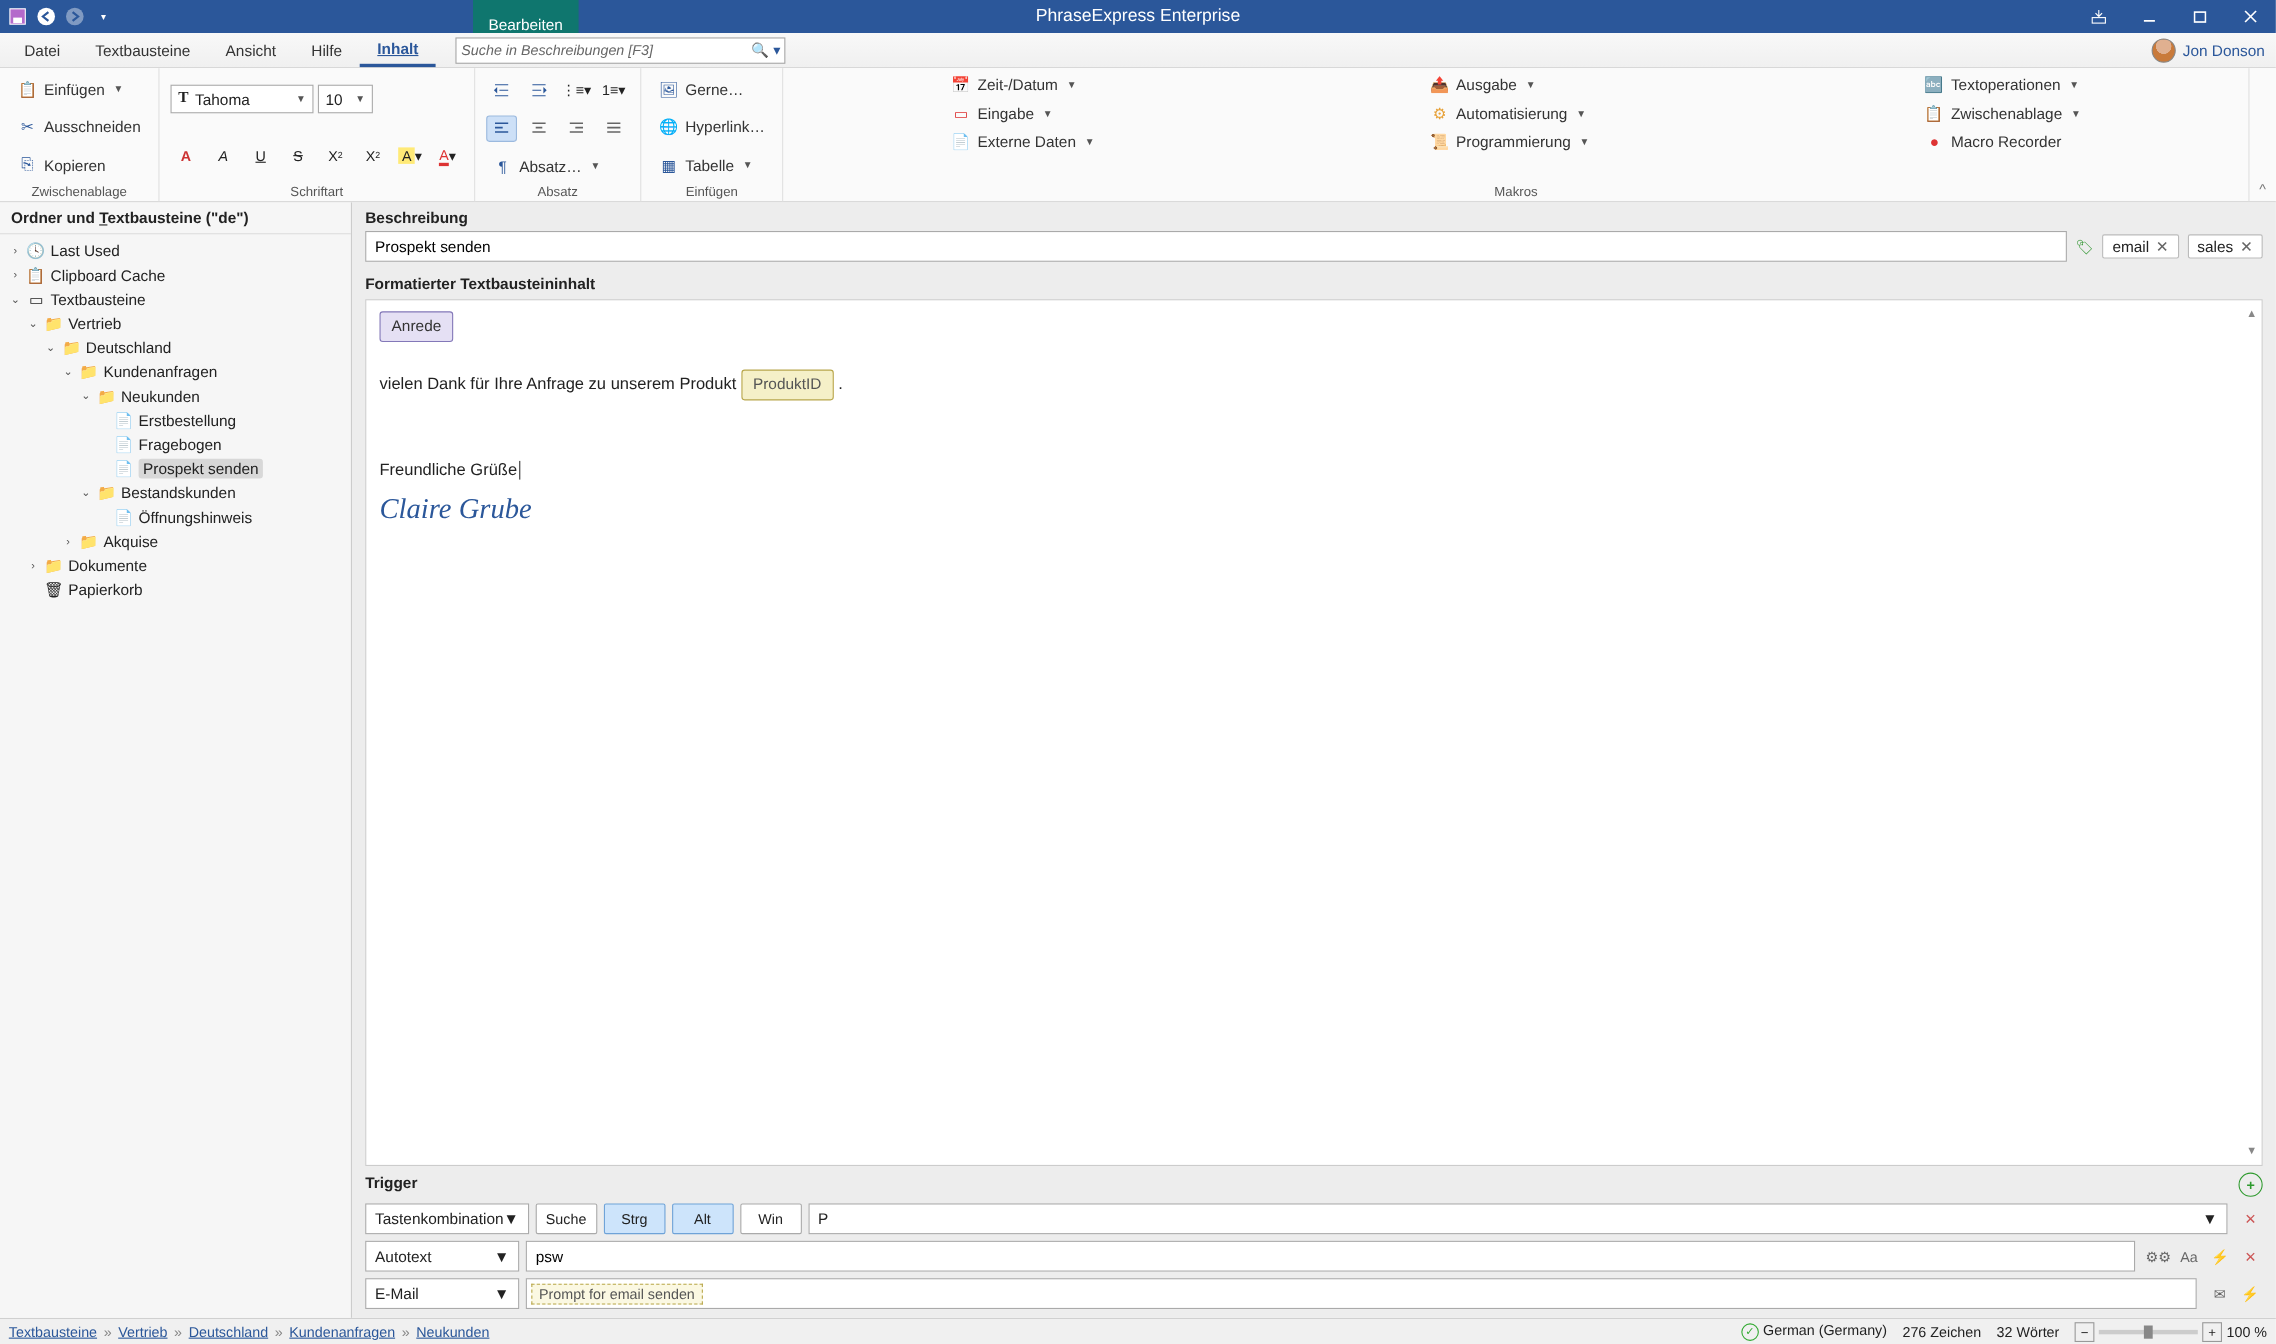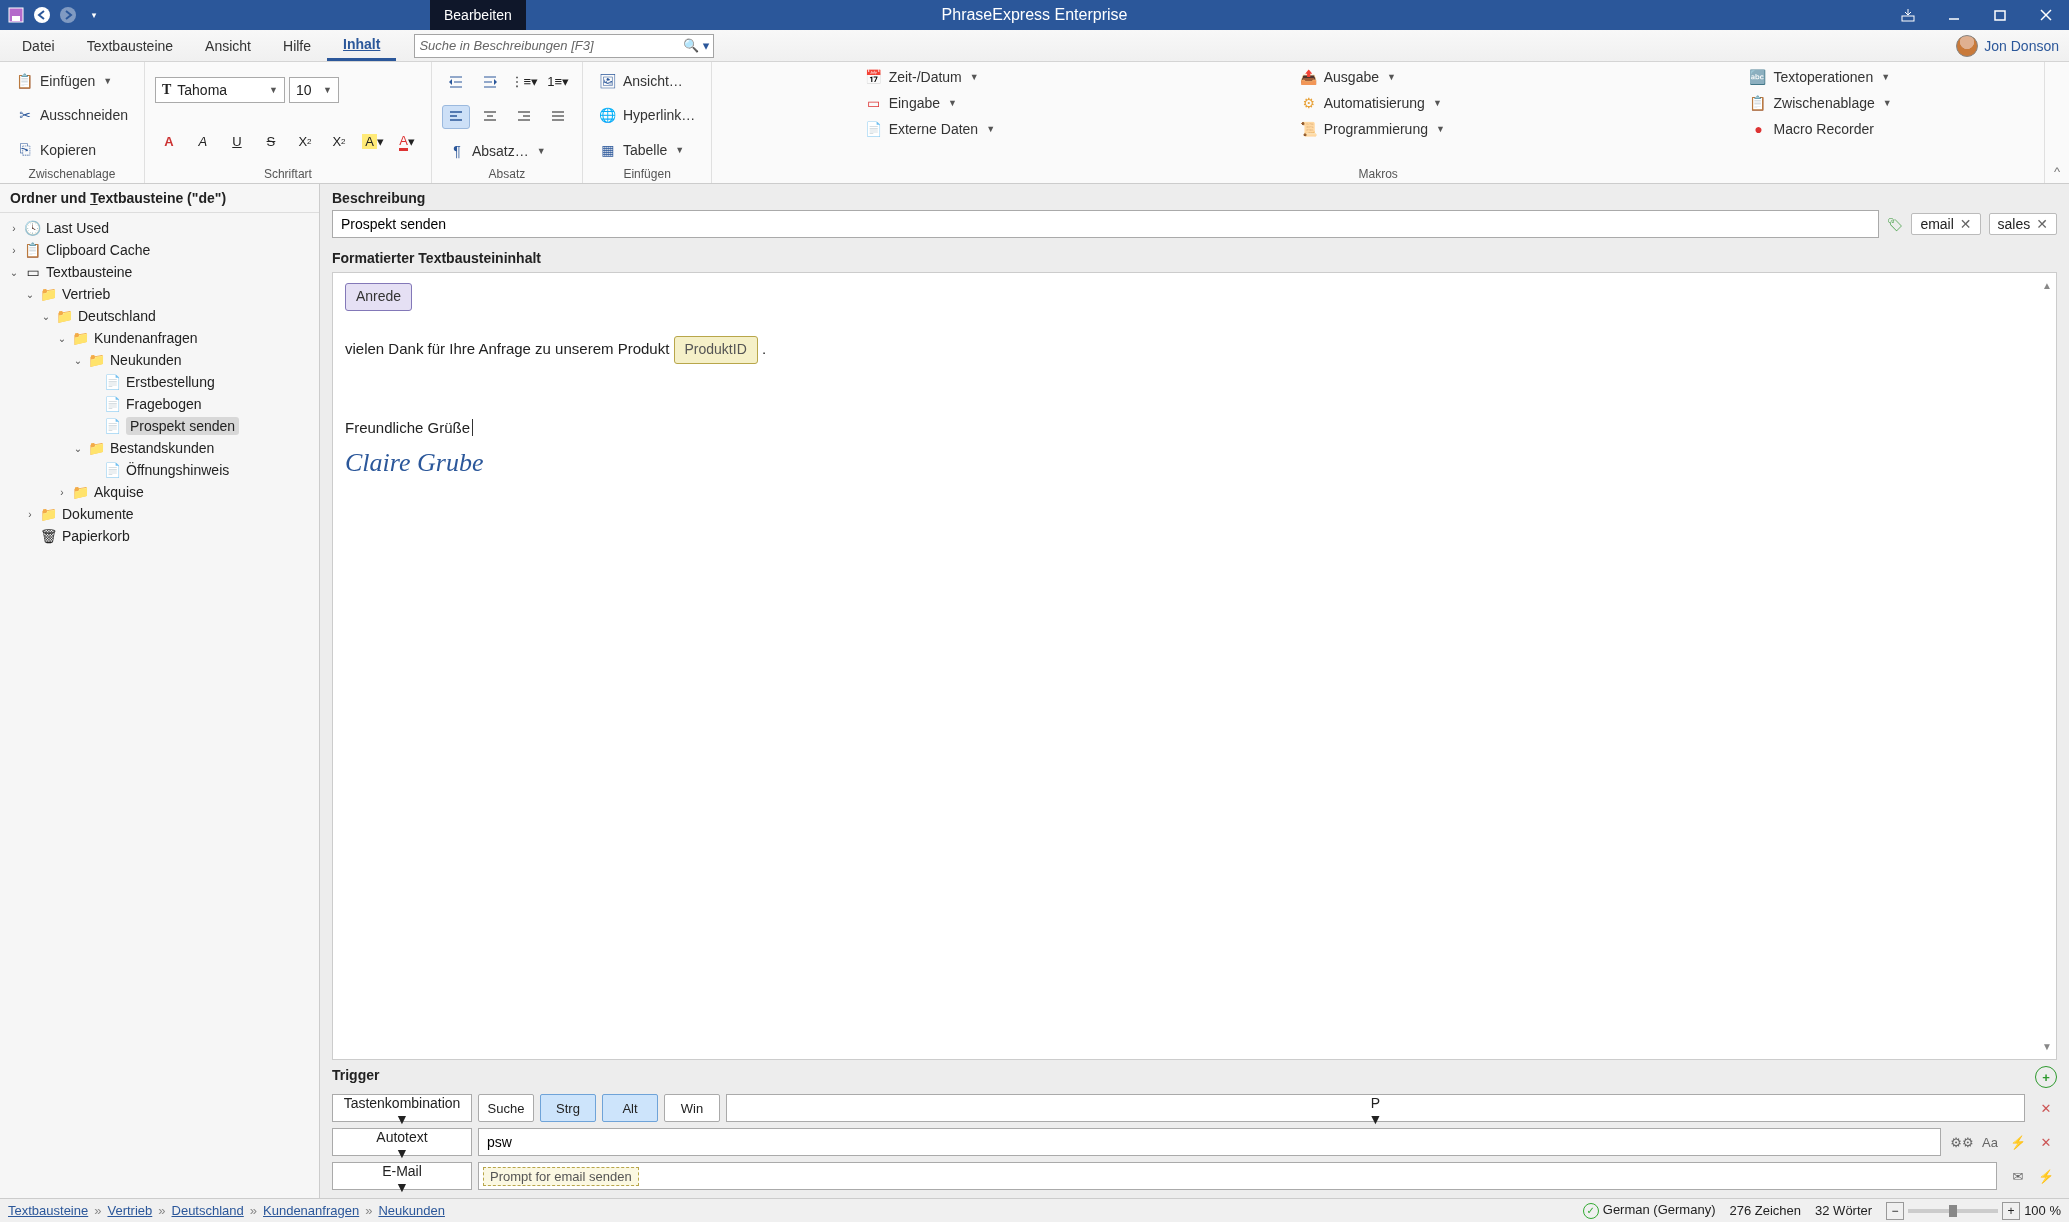--- a/index.html
+++ b/index.html
@@ -3,21 +3,21 @@
 <meta charset="utf-8">
 <style>
 * { box-sizing: border-box; margin: 0; padding: 0; font-family: "Segoe UI", Tahoma, sans-serif; }
 body { background: #fff; font-size: 13px; color: #222; user-select: none; }
 
 
 .titlebar { background: #2b579a; color: #fff; height: 30px; display: flex; align-items: center; position: relative; }
 .titlebar .qa { display: flex; align-items: center; gap: 2px; padding: 0 4px; }
 .titlebar .qa .ico { width: 24px; height: 24px; display:flex; align-items:center; justify-content:center; border-radius:3px; }
 .titlebar .center { position: absolute; left: 50%; transform: translateX(-50%); font-size: 16px; }
-.titlebar .tab { position: absolute; left: 430px; top:0; bottom:0; background:#0f172a; padding: 0 14px; display:flex; align-items:center; font-size:14px;}
+.titlebar .tab { position: absolute; left: 430px; top:0; bottom:0; background:#0f766e; padding: 0 14px; display:flex; align-items:flex-end; font-size:14px;}
 .titlebar .wincontrols { margin-left: auto; display:flex; }
 .titlebar .wincontrols .wc { width: 46px; height: 30px; display:flex; align-items:center; justify-content:center; }
 
 
 .ribbontabs { height: 32px; border-bottom: 1px solid #d4d4d4; display:flex; align-items:stretch; padding: 0 10px 0 6px; gap: 0; background: linear-gradient(#f8f8f8, #f0f0f0); }
 .ribbontabs .tab { padding: 0 16px; display:flex; align-items:center; font-size:14px; color:#333; cursor:pointer; }
 .ribbontabs .tab.active { color:#2b579a; border-bottom: 3px solid #2b579a; font-weight:600;text-decoration:underline; }
 .ribbontabs .search { margin-left: 18px; align-self:center; height: 24px; width: 300px; border:1px solid #a4a4a4; background:#fff; display:flex; align-items:center; padding: 0 4px; font-style: italic; color:#666; }
 .ribbontabs .search .mag { margin-left:auto; color:#2b579a; font-style: normal; }
 .ribbontabs .user { margin-left:auto; display:flex; align-items:center; gap:6px; font-size:14px; color:#2b579a; }
@@ -70,21 +70,21 @@
 .editor .chip.anrede { background:#e5e0f4; border-color:#8378b8; color:#333; }
 .editor .chip.prod { background:#f5f0c8; border-color:#b8a64a; color:#555; }
 .editor .signature { font-family: "Brush Script MT", cursive; font-size:26px; color:#2b579a; font-style:italic; }
 .editor .scroll { position:absolute; right:2px; top:4px; bottom:4px; width:12px; display:flex; flex-direction:column; justify-content:space-between; color:#888; font-size:10px; }
 
 .triggers { padding: 6px 12px 8px 12px; }
 .trighdr { display:flex; align-items:center; }
 .trighdr .plus { margin-left:auto; width:22px; height:22px; border:1.5px solid #2e9a2e; border-radius:50%; color:#2e9a2e; display:flex; align-items:center; justify-content:center; font-weight:bold; cursor:pointer; }
 .trow { display:flex; align-items:center; gap:6px; margin-top:6px; }
 .trow select, .trow .combo2 { height:28px; border:1px solid #aaa; background:#fff; font-size:14px; padding:0 8px; }
-.trow .combo2 { display:flex; align-items:center; min-width:140px; justify-content:space-between;flex-direction:column; }
+.trow .combo2 { display:flex; align-items:center; min-width:140px; justify-content:space-between; }
 .trow .modkey { height:28px; min-width:56px; border:1px solid #aaa; background:#fff; display:flex; align-items:center; justify-content:center; font-size:13px; cursor:pointer; border-radius:2px; }
 .trow .modkey.active { background:#cde4fb; border-color:#6fa3d8; }
 .trow input[type=text] { height:28px; border:1px solid #aaa; background:#fff; padding:0 8px; font-size:14px; }
 .trow .endicons { display:flex; gap:6px; margin-left:4px; }
 .trow .endicons .ei { width:22px; height:22px; display:flex; align-items:center; justify-content:center; color:#666; cursor:pointer; }
 .outinput { flex:1; height:28px; border:1px solid #aaa; background:#fff; display:flex; align-items:center; padding:0 4px; }
 .outinput .token { border:1px dashed #b8a64a; background:#fbf8e2; padding:1px 6px; font-size:13px; color:#555; }
 
 
 .statusbar { height:24px; background:#f0f0f0; border-top:1px solid #ccc; display:flex; align-items:center; font-size:13px; padding: 0 8px; gap:6px; }
@@ -264,21 +264,21 @@
           <span class="caret">▼</span>
         </div>
     </div>
     <div class="title">Absatz</div>
   </div>
 
   <div class="ribgroup">
     <div class="rows">
       <div class="rbtn">
           <span class="ico">🖼</span>
-          <span>Ansicht…</span>
+          <span>Gerne…</span>
         </div>
       <div class="rbtn">
           <span class="ico">🌐</span>
           <span>Hyperlink…</span>
         </div>
       <div class="rbtn">
           <span class="ico">▦</span>
           <span>Tabelle</span>
           <span class="caret">▼</span>
         </div>

